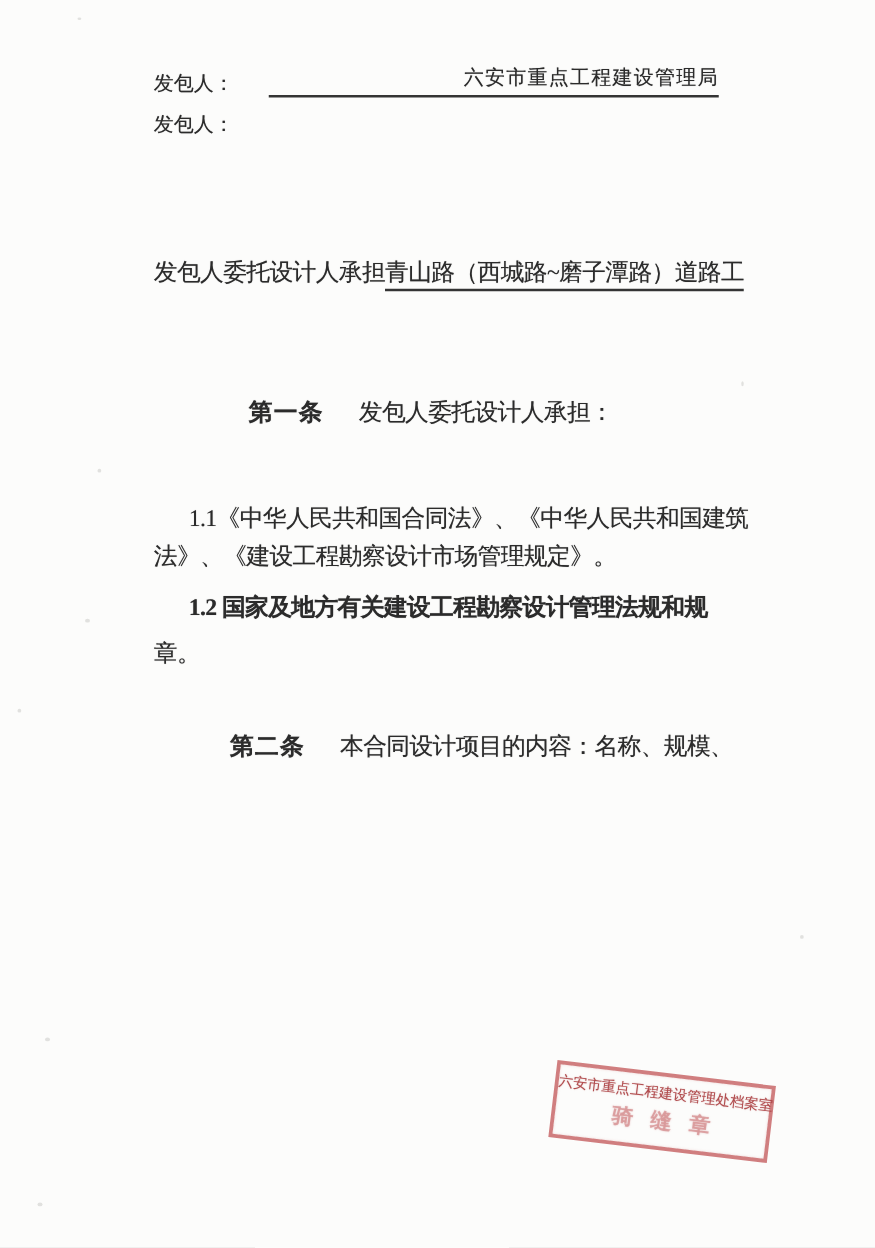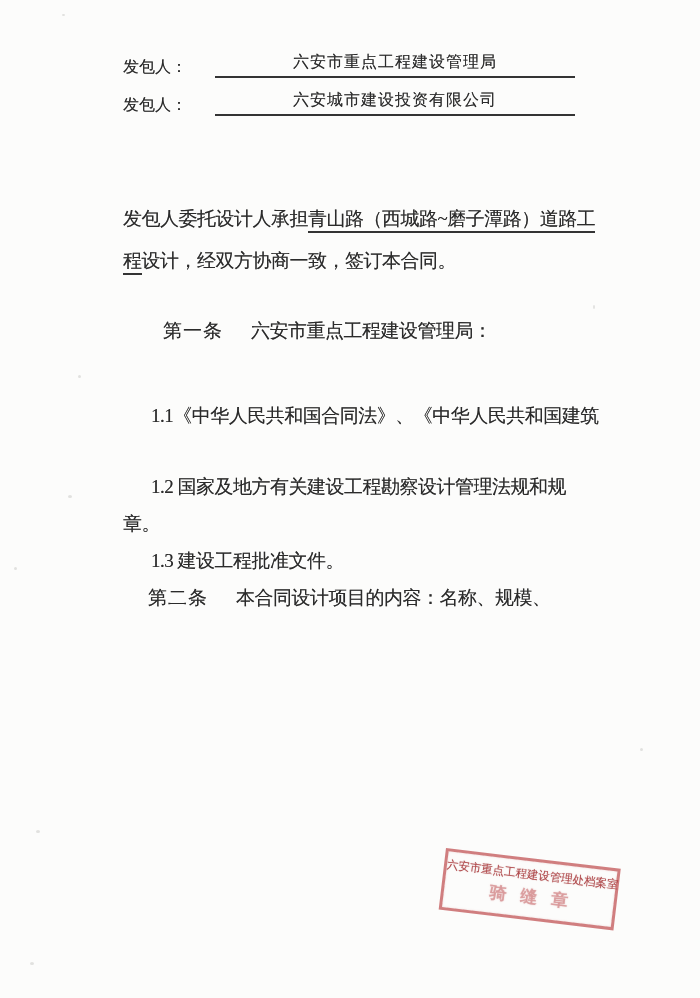--- a/index.html
+++ b/index.html
@@ -32,33 +32,34 @@
     display: flex;
     align-items: flex-end;
     font-size: 16px;
     text-shadow: 0 0 0.6px rgba(40,40,40,0.55);
     gap: 20px;
   }
   .party-label { flex: none; width: 72px; }
   .party-underline {
     flex: none;
     width: 360px;
-    text-align: center;
+    text-align: right;
     border-bottom: 2px solid #343434;
     padding-bottom: 3px;
     letter-spacing: 1px;
   }
   .u-seg {
     border-bottom: 2px solid #343434;
     padding-bottom: 2px;
   }
   .art-heading {
-    font-weight: normal;
+    font-weight: bold;
     margin-right: 28px;
     letter-spacing: 1px;
+    margin-left: 36px;
   }
   
   .stamp {
     position: absolute;
     left: 446px;
     top: 848px;
     width: 170px;
     height: 56px;
     border: 3px solid rgba(194,84,86,0.75);
     transform: rotate(6.8deg);
@@ -95,42 +96,38 @@
 <body>
 
 <div class="page">
 
   <div class="party-row" style="top:52px;">
     <span class="party-label">发包人：</span>
     <span class="party-underline">六安市重点工程建设管理局</span>
   </div>
   <div class="party-row" style="top:90px;">
     <span class="party-label">发包人：</span>
-    <span class="party-underline">六安城市建设投资有限公司</span>
   </div>
   <div class="party-row" style="top:128px;">
   </div>
 
   <div class="line" style="top:206px; left:123px;">
     <span>发包人委托设计人承担</span><span class="u-seg">青山路（西城路~磨子潭路）道路工</span>
   </div>
-  <div class="line" style="top:248px; left:123px;">
-    <span class="u-seg">程</span><span>设计，经双方协商一致，签订本合同。</span>
-  </div>
 
   <div class="line" style="top:318px; left:163px;">
-    <span class="art-heading">第一条</span><span>六安市重点工程建设管理局：</span>
+    <span class="art-heading">第一条</span><span>发包人委托设计人承担：</span>
   </div>
 
   <div class="line" style="top:403px; left:151px;">1.1《中华人民共和国合同法》、《中华人民共和国建筑</div>
+  <div class="line" style="top:433px; left:123px;">法》、《建设工程勘察设计市场管理规定》。</div>
 
-  <div class="line" style="top:474px; left:151px;">1.2 国家及地方有关建设工程勘察设计管理法规和规</div>
+  <div class="line" style="top:474px; left:151px;font-weight:bold;">1.2 国家及地方有关建设工程勘察设计管理法规和规</div>
   <div class="line" style="top:511px; left:123px;">章。</div>
 
-  <div class="line" style="top:548px; left:151px;">1.3 建设工程批准文件。</div>
 
   <div class="line" style="top:585px; left:148px;">
     <span class="art-heading">第二条</span><span>本合同设计项目的内容：名称、规模、</span>
   </div>
 
   <div class="stamp">
     <div class="stamp-line1">六安市重点工程建设管理处档案室</div>
     <div class="stamp-line2">骑缝章</div>
   </div>
 

